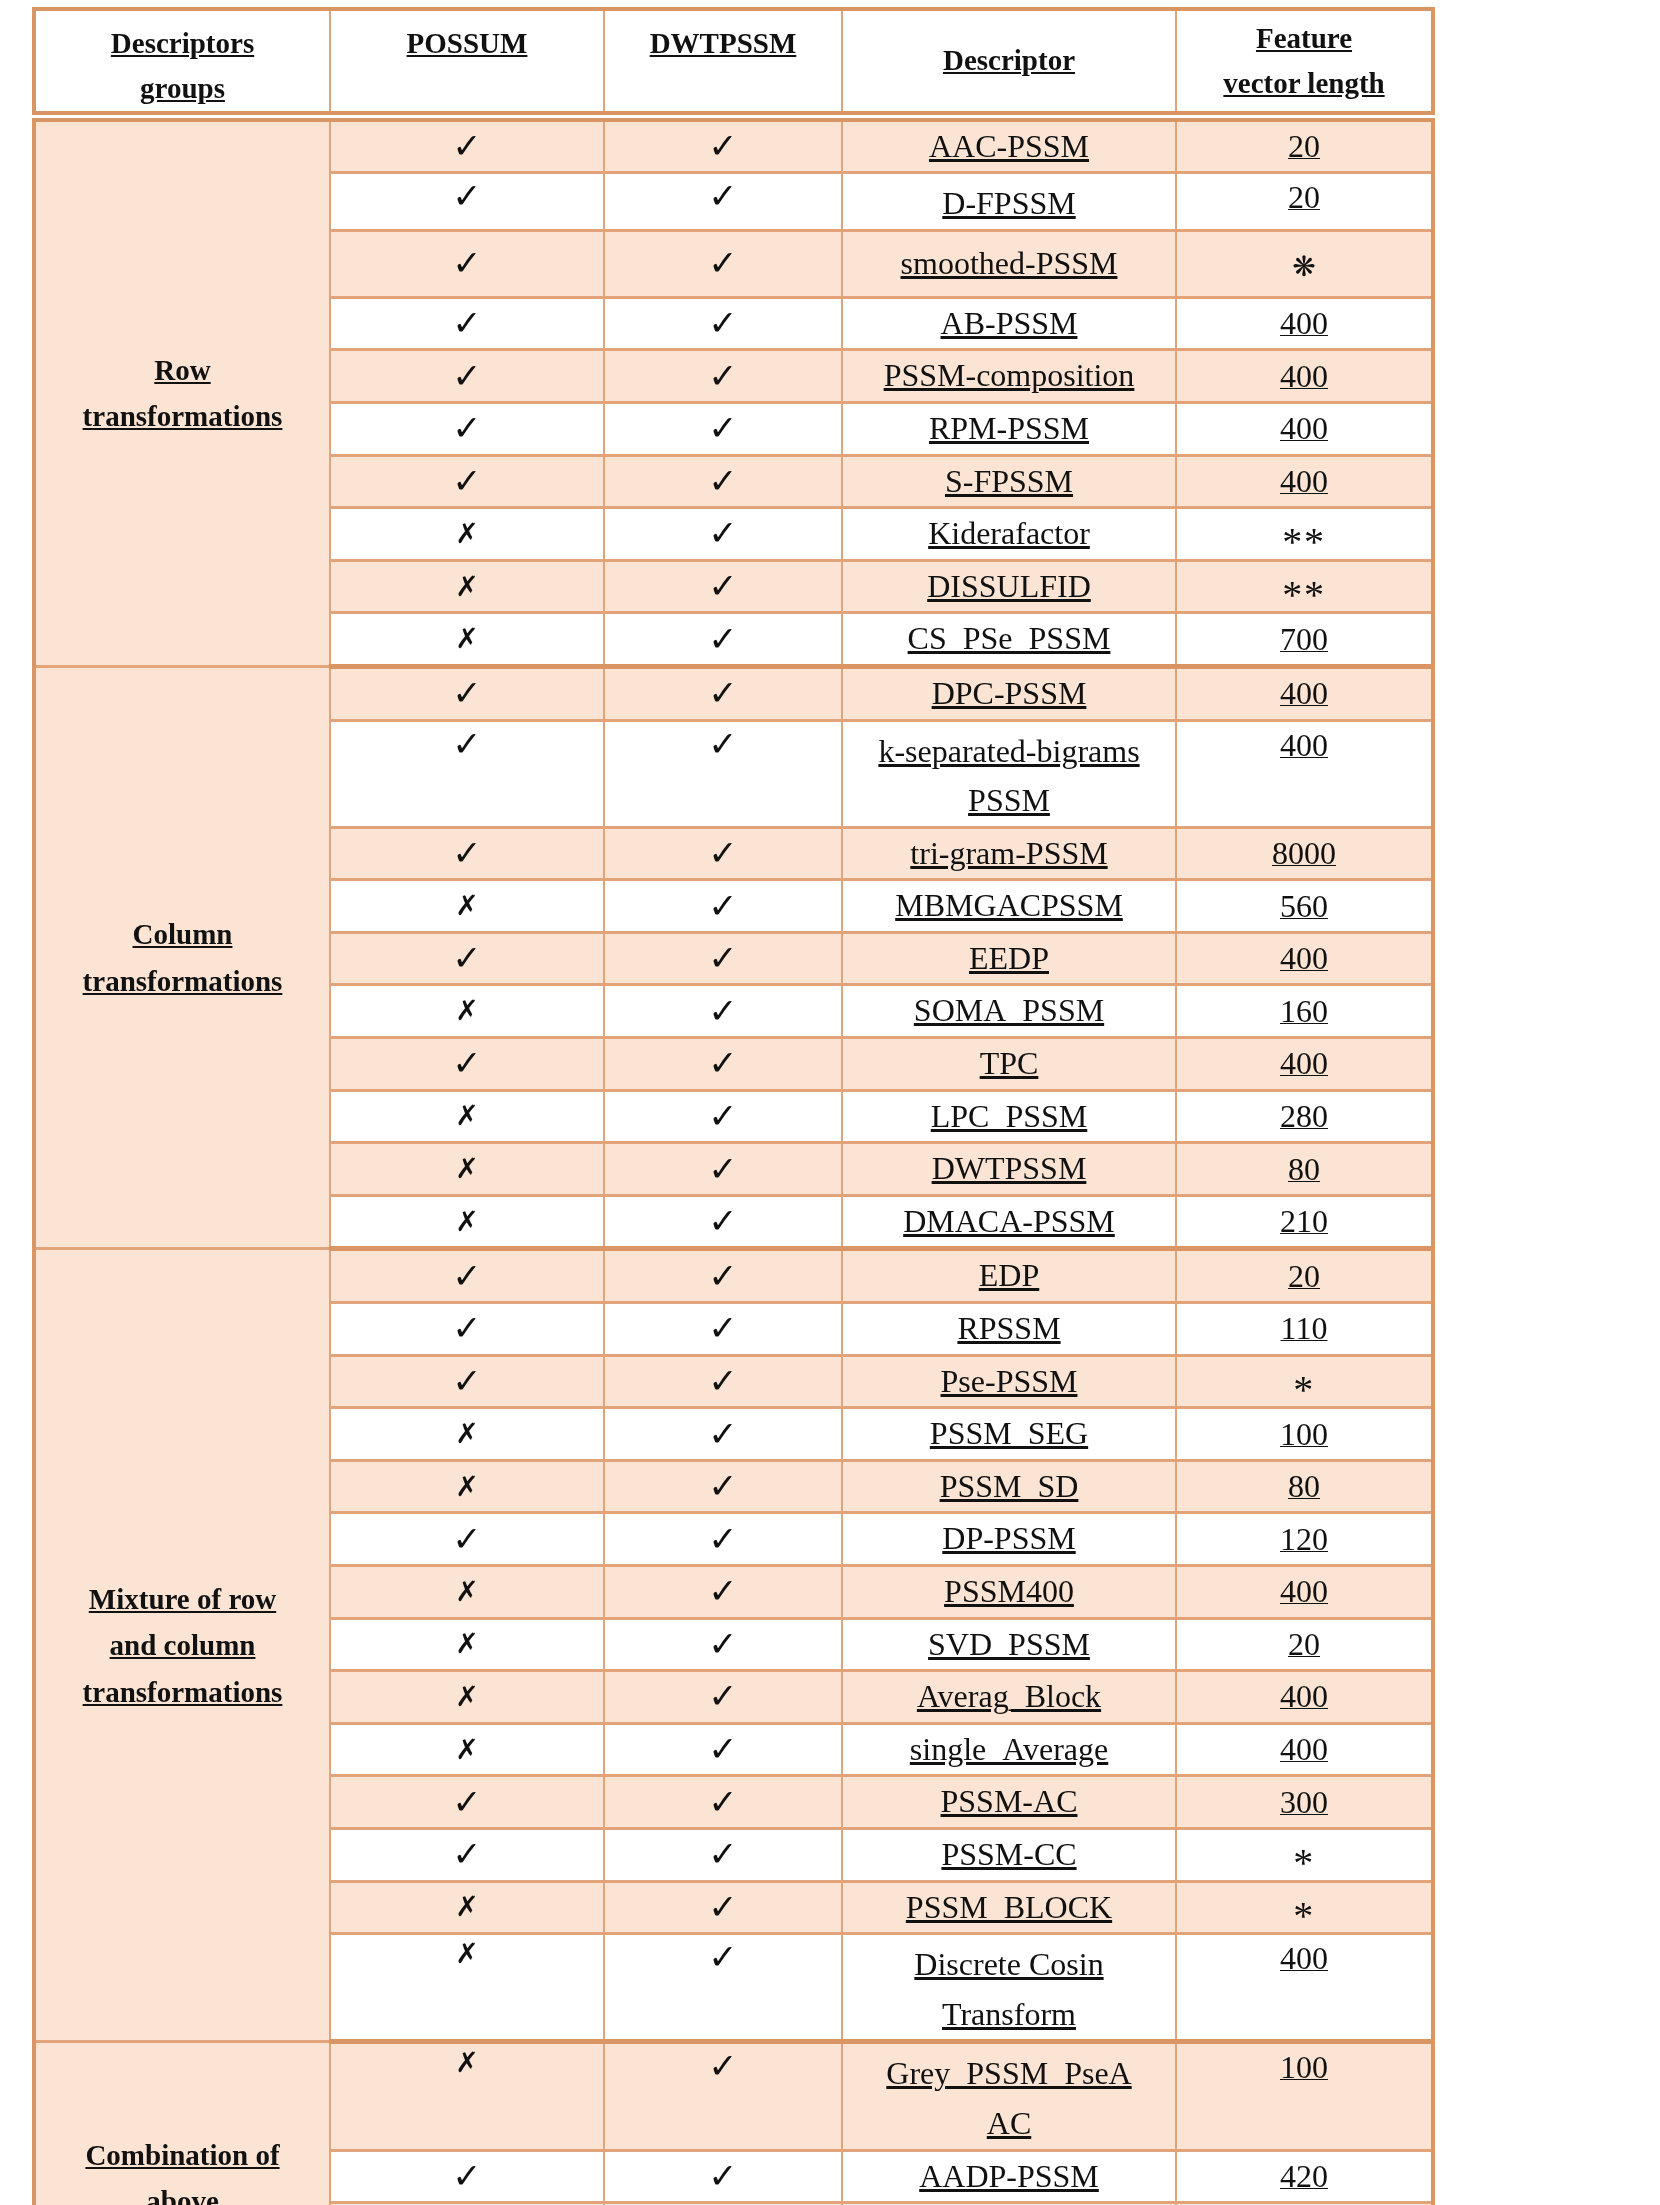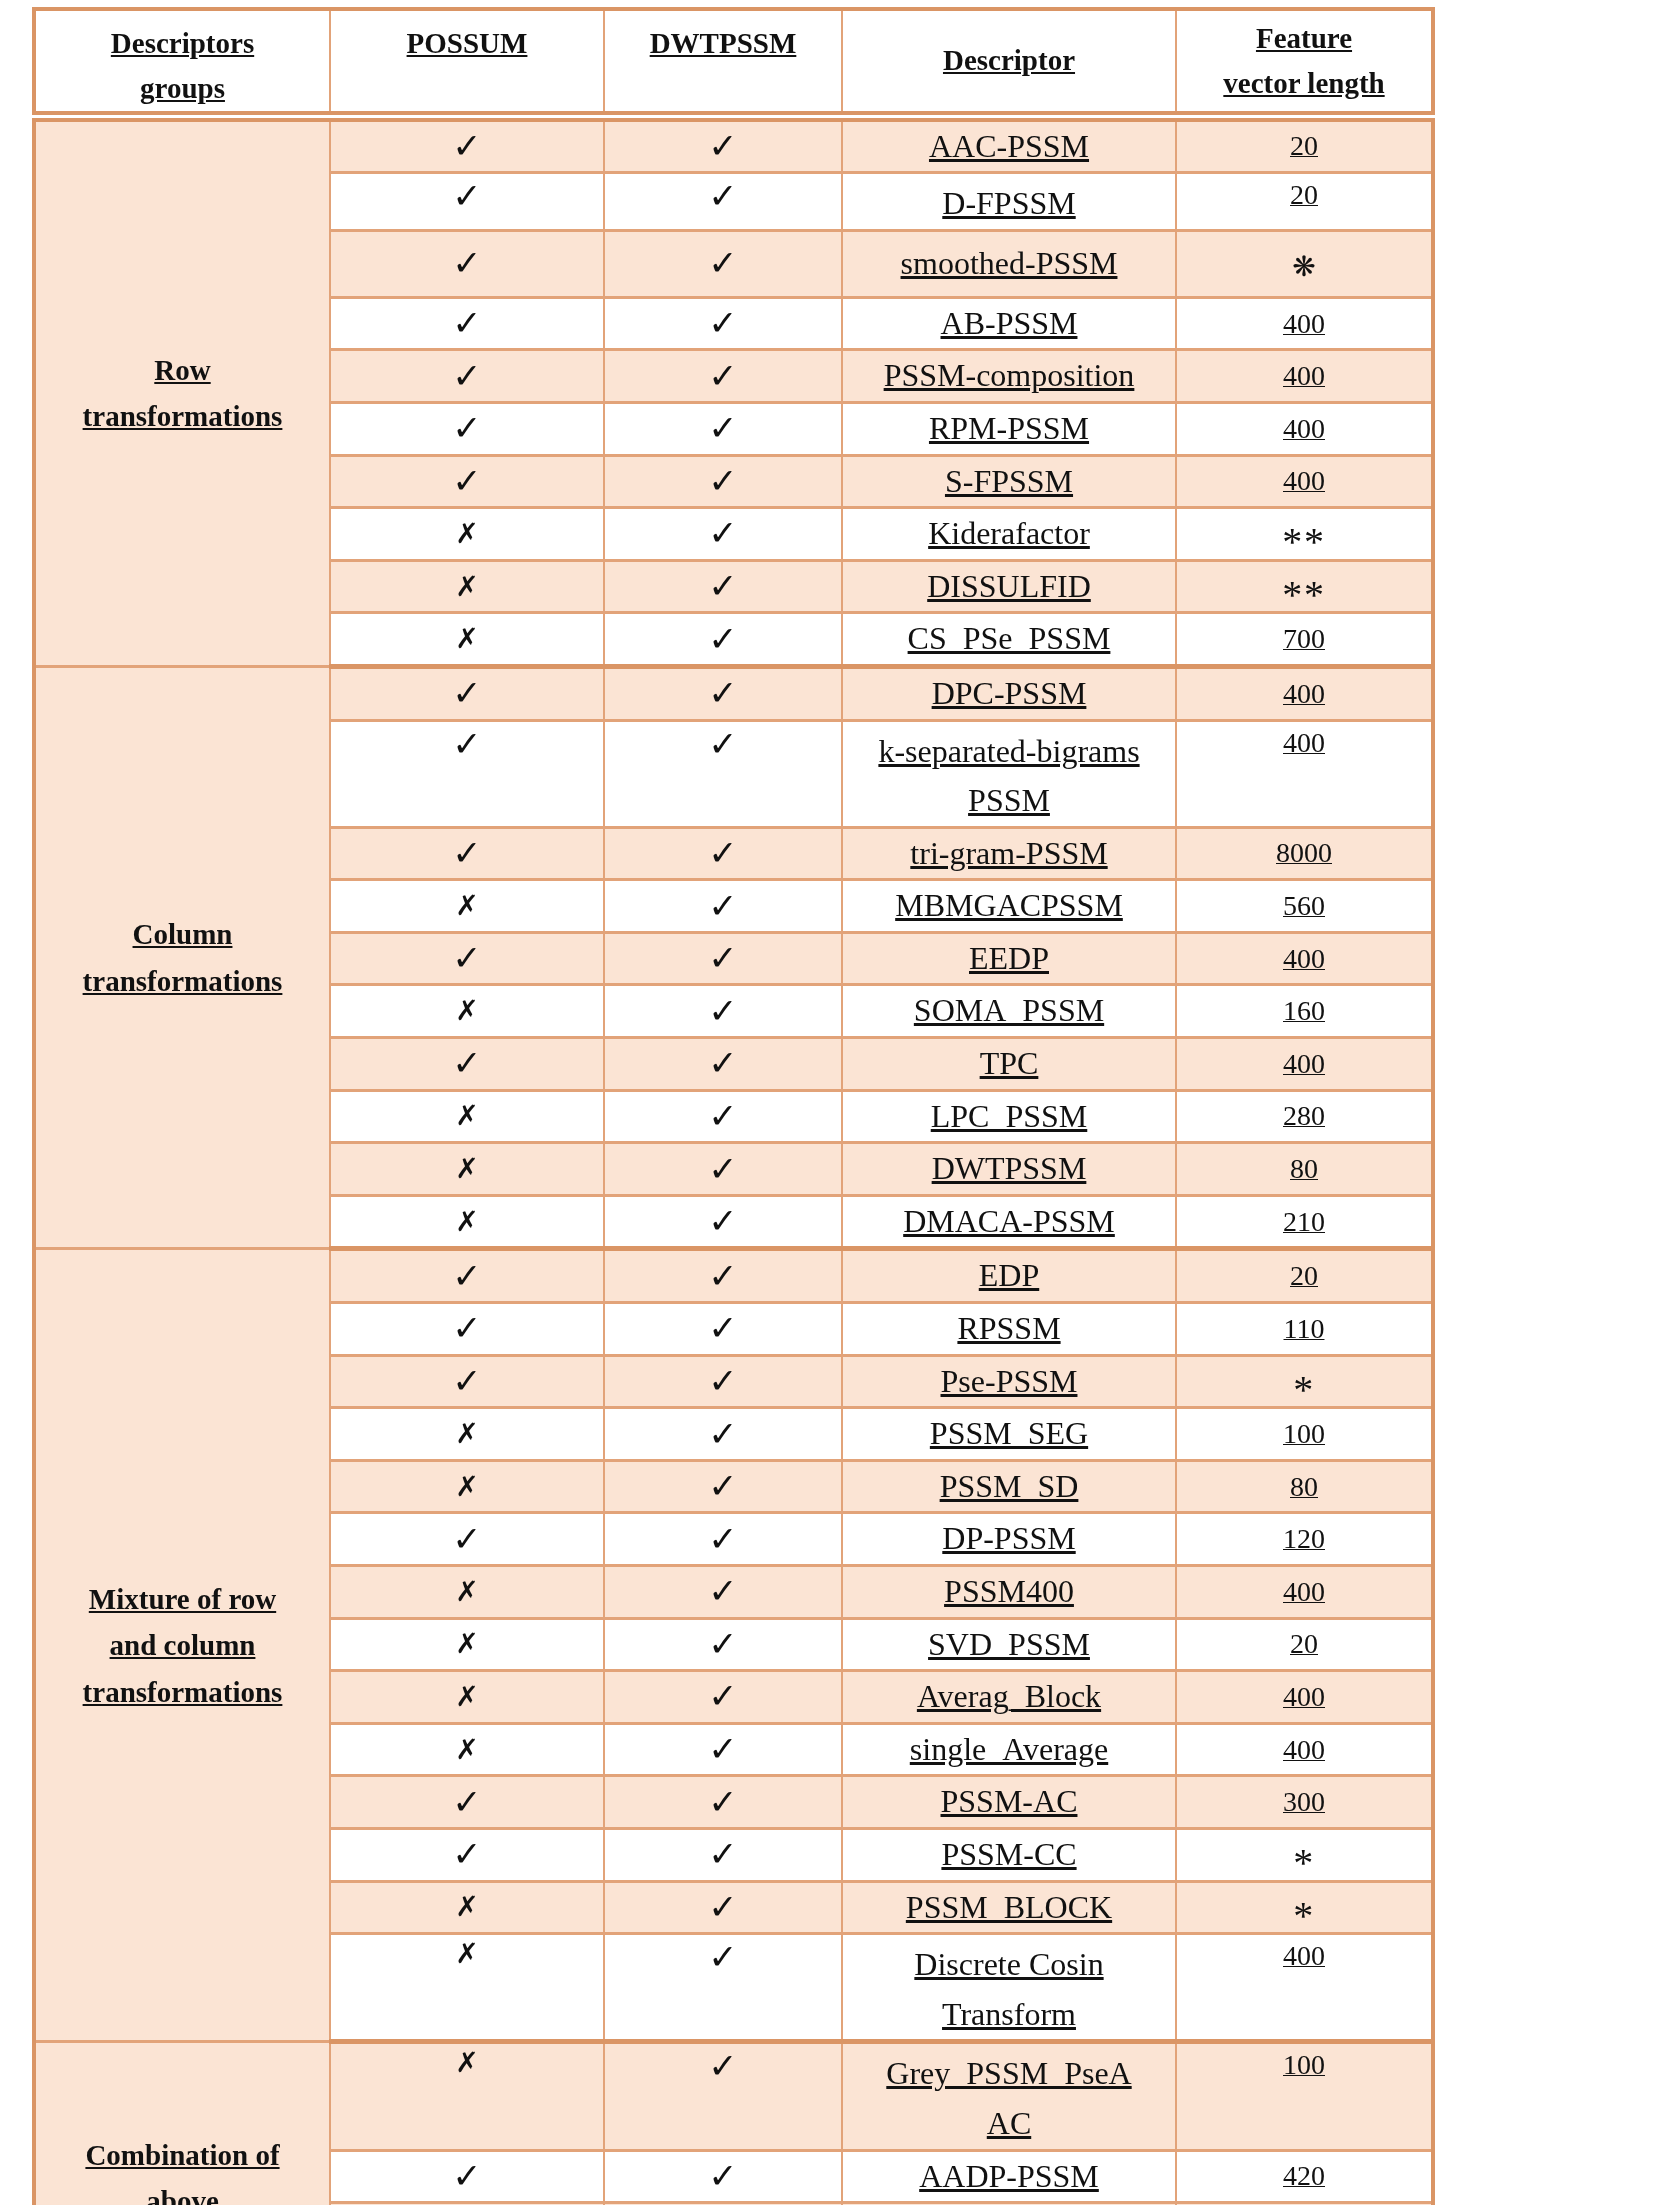--- a/index.html
+++ b/index.html
@@ -57,21 +57,21 @@
   tr.plain td{background:#ffffff;}
   tr.plain td.group-cell, tr.shaded td.group-cell{background:var(--fill);}
   tr td{height:47px;}
   tr.r-d td{height:55px;}
   tr.r-s td{height:67px;}
   tr.r-xl td{height:87px;}
   tr.v-top td{vertical-align:top;padding-top:5px;}
   tr.v-top td.group-cell{vertical-align:middle;padding-top:0;}
   tr.group-end td{border-bottom:5px solid var(--line2);}
   .desc{font-size:32px;line-height:1.55;}
-  .num{font-size:28px;}
+  .num{font-size:32px;}
   .mark-check{
     font-family:"DejaVu Sans",sans-serif;
     font-weight:bold;font-size:35px;line-height:1;
     display:inline-block;
   }
   .mark-cross{
     font-family:"DejaVu Sans",sans-serif;
     font-weight:bold;font-size:28px;line-height:1;
     display:inline-block;
   }

